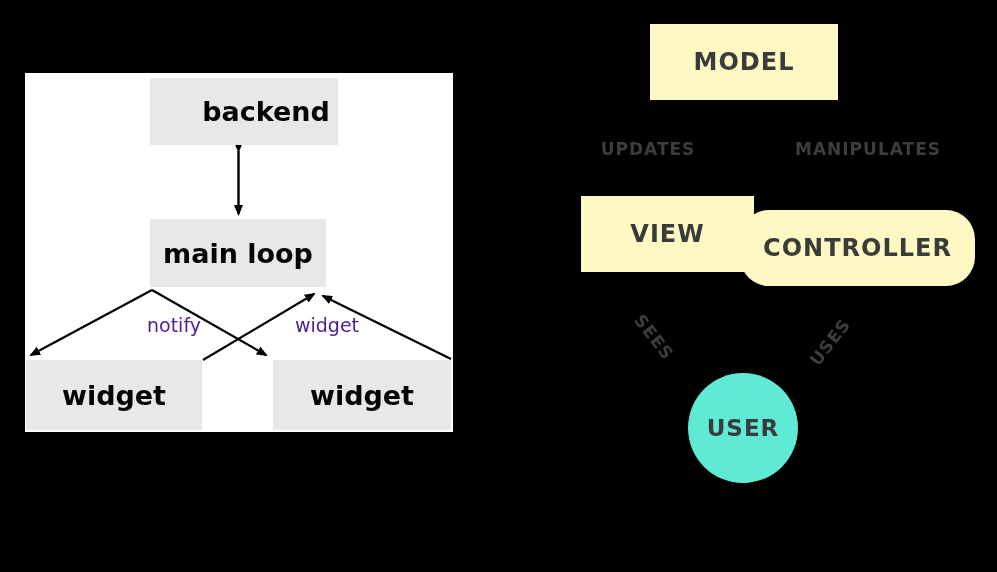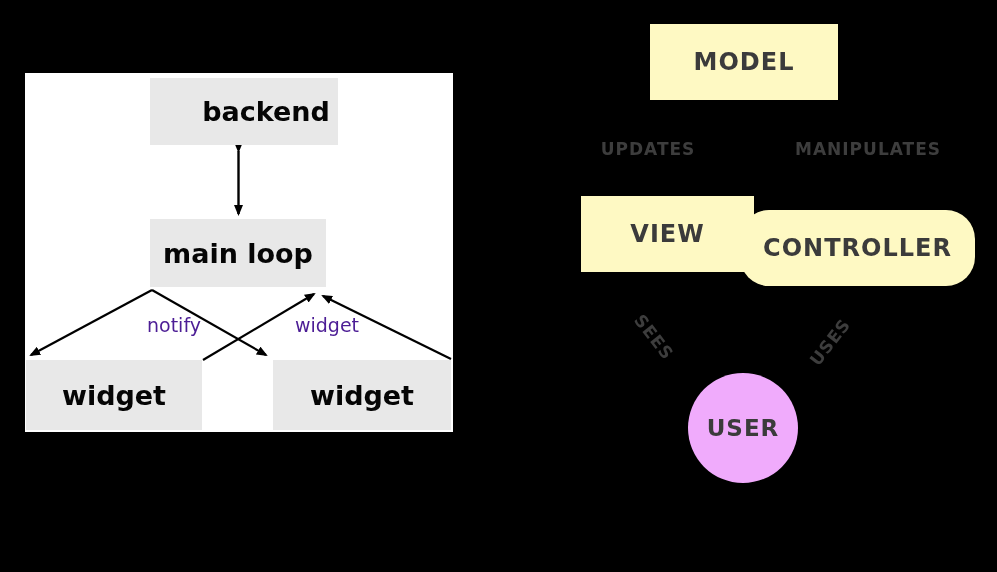--- a/index.html
+++ b/index.html
@@ -72,21 +72,21 @@
     white-space: nowrap;
   }
   #mvc-model      { left: 650px; top:  24px; width: 188px; height: 76px; }
   #mvc-view       { left: 545px; top: 196px; width: 173px; height: 76px; margin-left: 36px; }
   #mvc-controller { left: 740px; top: 210px; width: 235px; height: 76px; border-radius: 29px; }
   #mvc-user {
     position: absolute;
     left: 688px; top: 373px;
     width: 110px; height: 110px;
     border-radius: 50%;
-    background: #f0abfc;
+    background: #5eead4;
     color: #3b3b3b;
     font-weight: bold;
     font-size: 23px;
     letter-spacing: 1px;
     display: flex;
     align-items: center;
     justify-content: center;
   }
   .mvc-edge-label {
     position: absolute;

